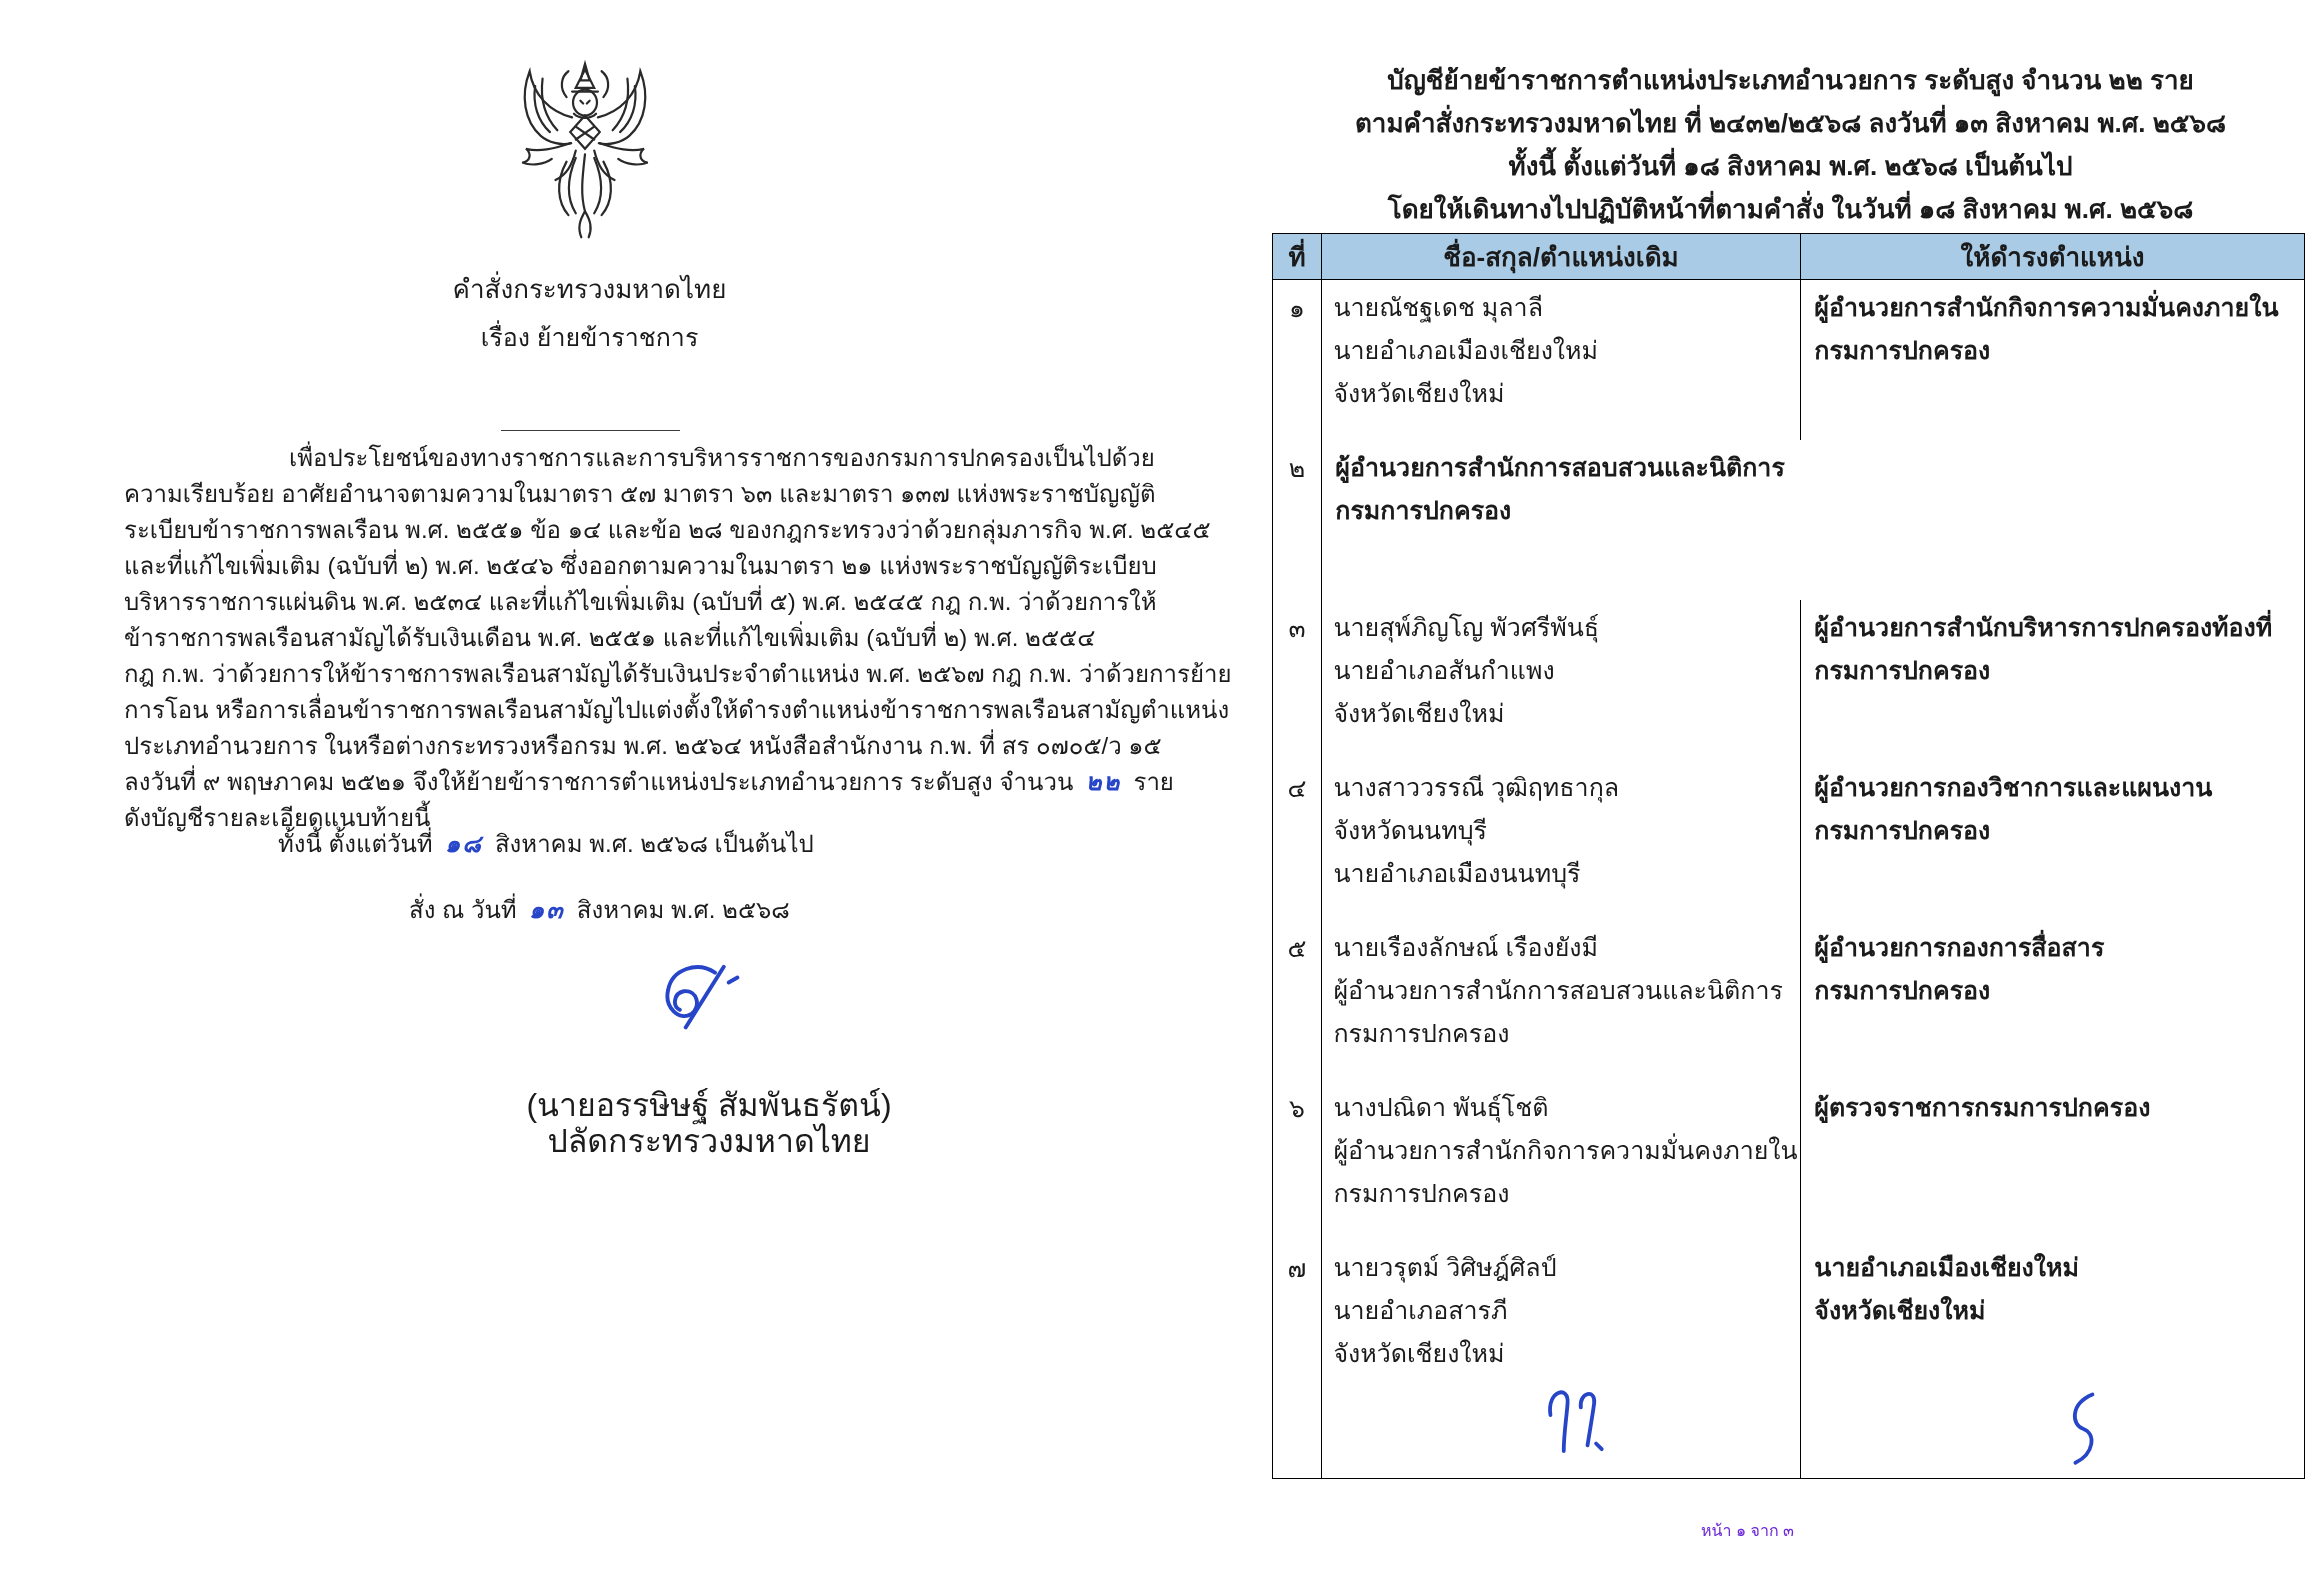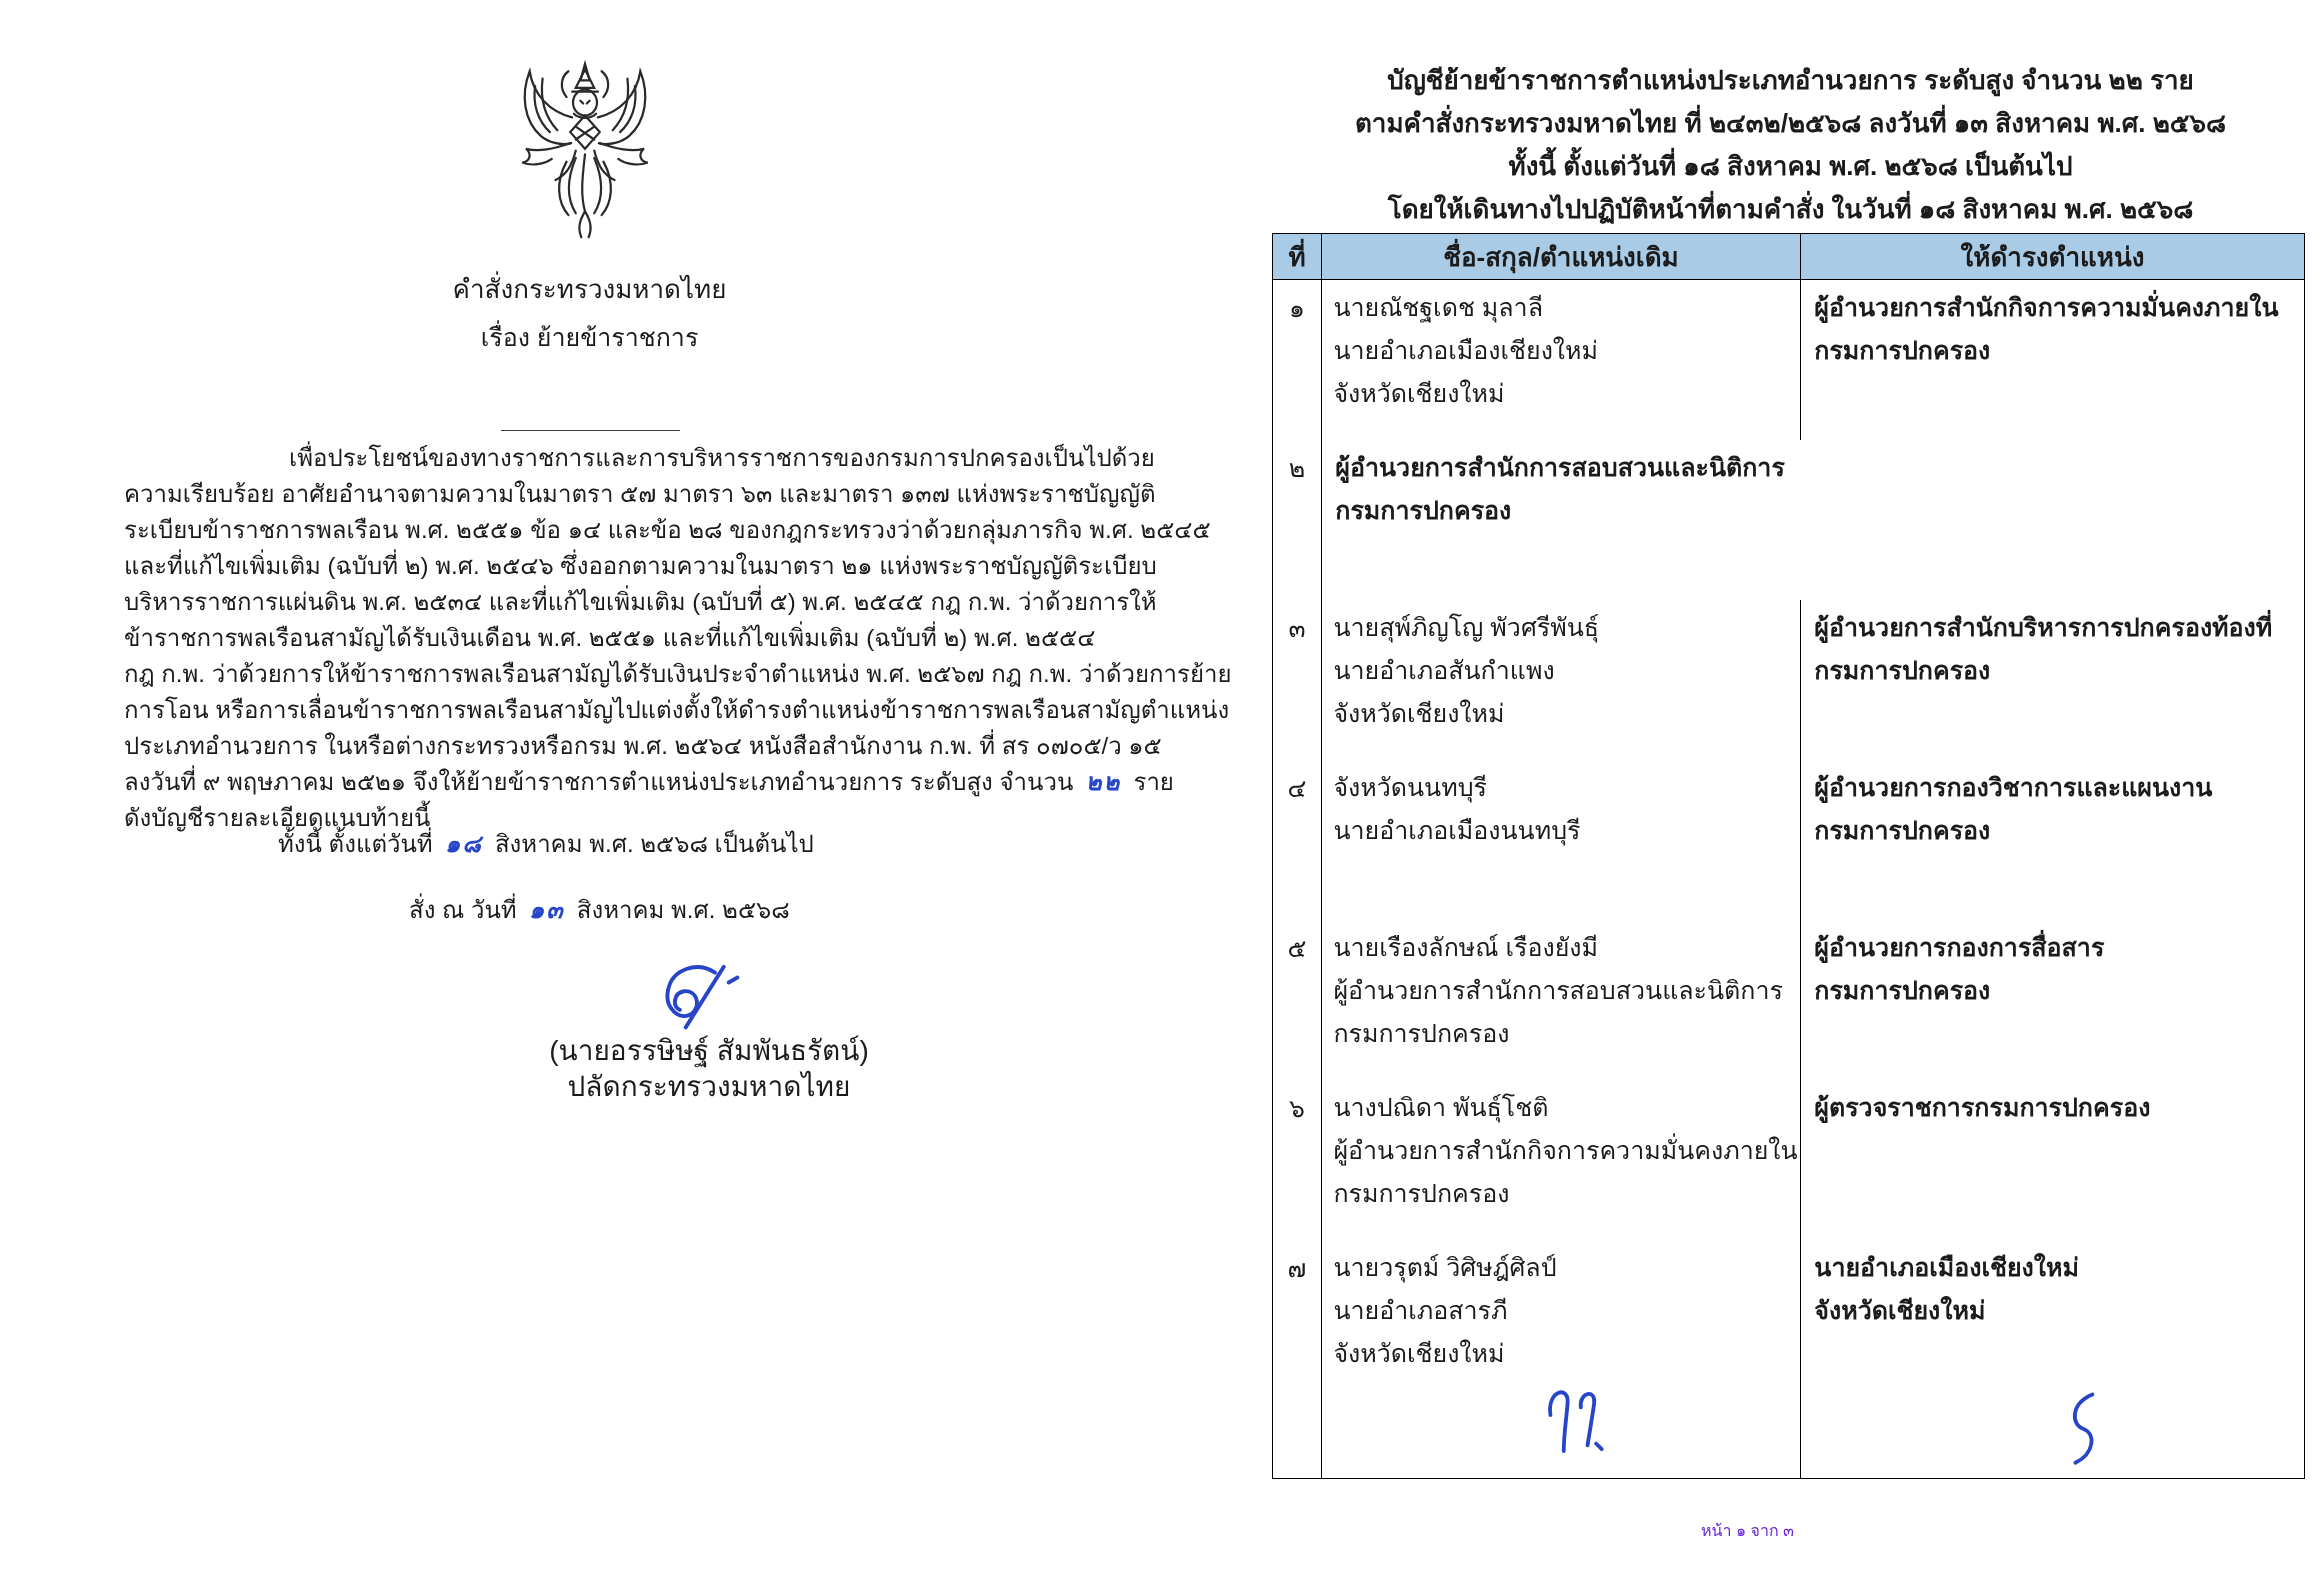--- a/index.html
+++ b/index.html
@@ -15,21 +15,21 @@
   #order-line{font-size:25px;line-height:38px;margin-top:7.6px;}
   #subject-line{font-size:25px;line-height:38px;margin-top:9.5px;}
   #title-rule{left:501px;top:430px;width:179px;border-top:1.9px solid #3a3a3a;height:0;}
   #body-paragraph{left:124px;top:440px;width:946px;font-size:24px;}
   .body-line{line-height:36px;white-space:nowrap;}
   .body-line.indent{text-indent:165px;}
   .hand{color:#2745c8;font-weight:bold;font-style:italic;letter-spacing:1.9px;padding:0 5.7px;}
   #effective-line{left:278px;top:824px;font-size:24px;white-space:nowrap;}
   #issued-line{left:409px;top:890px;font-size:24px;white-space:nowrap;}
   #signature-svg{left:626px;top:959px;width:133px;height:88px;}
-  #signer-block{left:519px;top:1033px;width:380px;text-align:center;font-size:28px;line-height:36px;}
+  #signer-block{left:519px;top:1087px;width:380px;text-align:center;font-size:32px;line-height:36px;}
   
   #annex-header{left:1274px;top:59px;width:1033px;text-align:center;font-weight:bold;font-size:26px;}
   .annex-header-line{line-height:43px;white-space:nowrap;}
   #annex-table{left:1272px;top:233px;width:1033px;height:1246px;border:1.9px solid #000;box-sizing:border-box;}
   #thead{display:grid;grid-template-columns:49px 479px 1fr;height:46px;background:#a9cbe6;border-bottom:1.9px solid #000;box-sizing:border-box;}
   .th{display:flex;align-items:center;justify-content:center;font-weight:bold;font-size:26px;border-right:1.9px solid #000;box-sizing:border-box;}
   .th:last-child{border-right:none;}
   #tbody{position:relative;height:1196px;}
   .trow{display:grid;grid-template-columns:49px 479px 1fr;height:160px;box-sizing:border-box;}
   .trow.filler{height:78px;}
@@ -165,20 +165,21 @@
           </div>
     <div class="c-to">
             <div class="cell-line">ผู้อำนวยการสำนักบริหารการปกครองท้องที่</div>
             <div class="cell-line">กรมการปกครอง</div>
           </div>
   </div>
 
   <div class="trow">
     <div class="c-no">๔</div>
     <div class="c-from">
+            <div class="cell-line">นางสาววรรณี วุฒิฤทธากุล</div>
             <div class="cell-line">จังหวัดนนทบุรี</div>
             <div class="cell-line">นายอำเภอเมืองนนทบุรี</div>
           </div>
     <div class="c-to">
             <div class="cell-line">ผู้อำนวยการกองวิชาการและแผนงาน</div>
             <div class="cell-line">กรมการปกครอง</div>
           </div>
   </div>
 
   <div class="trow">

